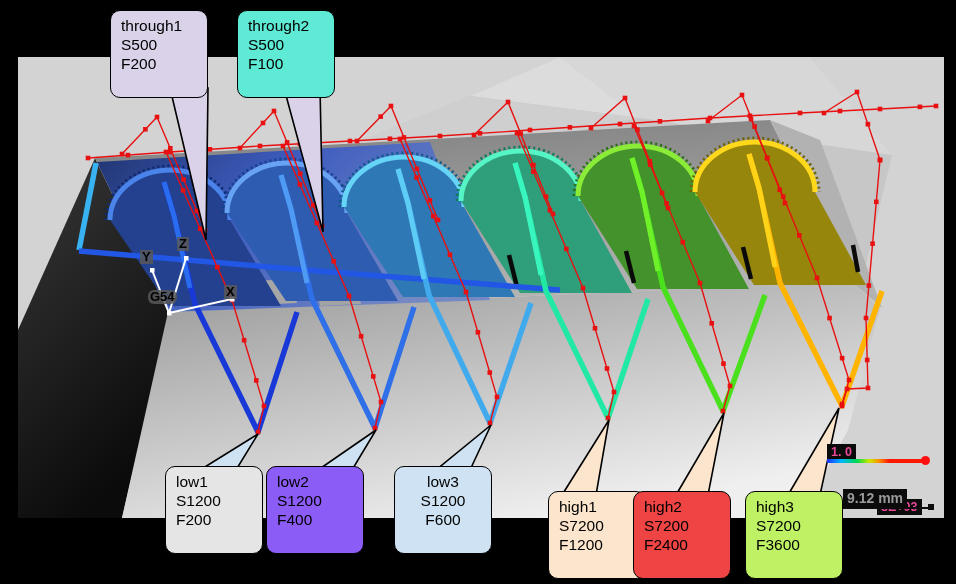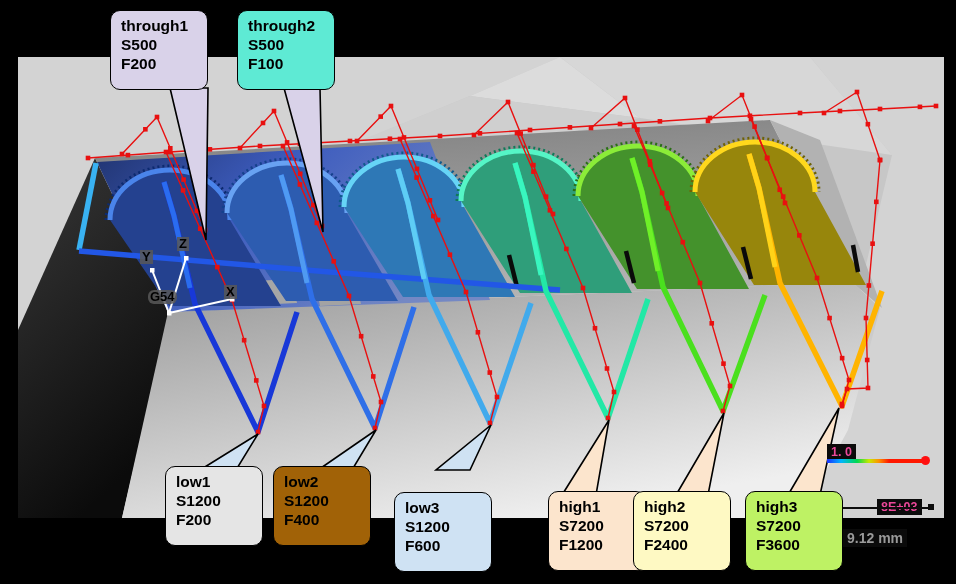--- a/index.html
+++ b/index.html
@@ -1,21 +1,21 @@
 <!DOCTYPE html>
 <html><head>
 <meta charset="utf-8">
 <style>
   html,body{margin:0;padding:0;background:#000;}
   .stage{position:relative;width:956px;height:584px;background:#000;overflow:hidden;
          font-family:"Liberation Sans",sans-serif;}
   .stage svg{position:absolute;left:0;top:0;}
   .callout{position:absolute;border:1.7px solid #000;border-radius:10px;
-           padding:5px 10px 15px 10px;min-width:76px;color:#000;font-size:15.5px;
-           line-height:1.24;z-index:5;font-weight:bold;}
+           padding:5px 10px 23px 10px;min-width:76px;color:#000;font-size:15.5px;
+           line-height:1.24;z-index:5;}
   .callout div{white-space:nowrap;}
   .axis-label{position:absolute;background:rgba(88,88,88,0.85);color:#000;
               font-weight:bold;font-size:13px;line-height:1.1;padding:0 2px;z-index:4;}
   .legend-box{position:absolute;background:#0b0b0b;color:#ec4899;font-weight:bold;
               font-size:12.5px;line-height:1.15;padding:1px 4px;z-index:4;}
   .legend-box.big{font-size:14px;color:#9a9a9a;}
   .feed-bar{position:absolute;left:827px;top:459px;width:100px;height:4px;z-index:4;
     background:linear-gradient(90deg,#1a30ff 0%,#00b4ff 14%,#00d850 30%,#c8e800 42%,
                #ff9000 52%,#ff1800 62%,#ff1800 100%);}
   .feed-dot{position:absolute;left:921px;top:456px;width:9px;height:9px;border-radius:50%;
@@ -300,52 +300,52 @@
 <div class="callout" style="left: 237px; top: 10px; background: #5eead4;">
   <div>through2</div>
   <div>S500</div>
   <div>F100</div>
 </div>
 <div class="callout" style="left: 165px; top: 466px; background: #e5e5e5;">
   <div>low1</div>
   <div>S1200</div>
   <div>F200</div>
 </div>
-<div class="callout" style="left: 273px; top: 466px; background: #a16207;">
+<div class="callout" style="left: 266px; top: 466px; background: #8b5cf6;">
   <div>low2</div>
   <div>S1200</div>
   <div>F400</div>
 </div>
-<div class="callout" style="left: 394px; top: 492px; background: rgb(207, 226, 243);">
+<div class="callout" style="left: 394px; top: 466px; background: rgb(207, 226, 243); text-align: center;">
   <div>low3</div>
   <div>S1200</div>
   <div>F600</div>
 </div>
 <div class="callout" style="left: 548px; top: 491px; background: rgb(252, 229, 205);">
   <div>high1</div>
   <div>S7200</div>
   <div>F1200</div>
 </div>
-<div class="callout" style="left: 633px; top: 491px; background: #fef9c3;">
+<div class="callout" style="left: 633px; top: 491px; background: #ef4444;">
   <div>high2</div>
   <div>S7200</div>
   <div>F2400</div>
 </div>
 <div class="callout" style="left: 745px; top: 491px; background: #bef264;">
   <div>high3</div>
   <div>S7200</div>
   <div>F3600</div>
 </div>
 
 <div class="axis-label" style="left:140px;top:250px;">Y</div>
 <div class="axis-label" style="left:177px;top:237px;">Z</div>
 <div class="axis-label" style="left:224px;top:285px;">X</div>
 <div class="axis-label" style="left:148px;top:290px;border-radius:6px;">G54</div>
 
 <div class="legend-box" style="left:827px;top:444px;">1. 0</div>
 <div class="feed-bar"></div>
 <div class="feed-dot"></div>
 <div class="legend-box" style="left:877px;top:467px;margin-top:32px;">8E+03</div>
-<div class="legend-box big" style="left:843px;top:489px;margin-top:40px;">9.12 mm</div>
+<div class="legend-box big" style="left:843px;top:489px;">9.12 mm</div>
 <div class="scale-line"></div>
 <div class="scale-end"></div>
 
 </div>
 
 </body></html>

